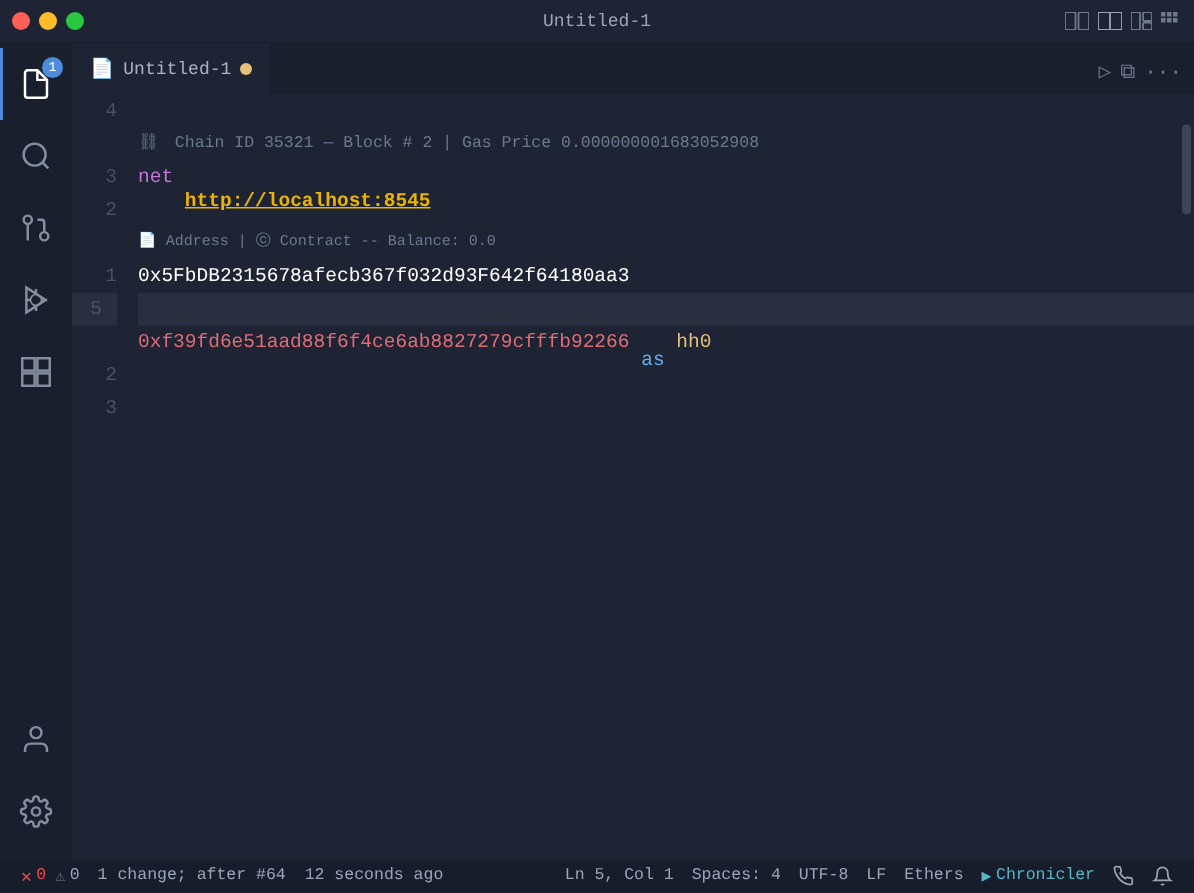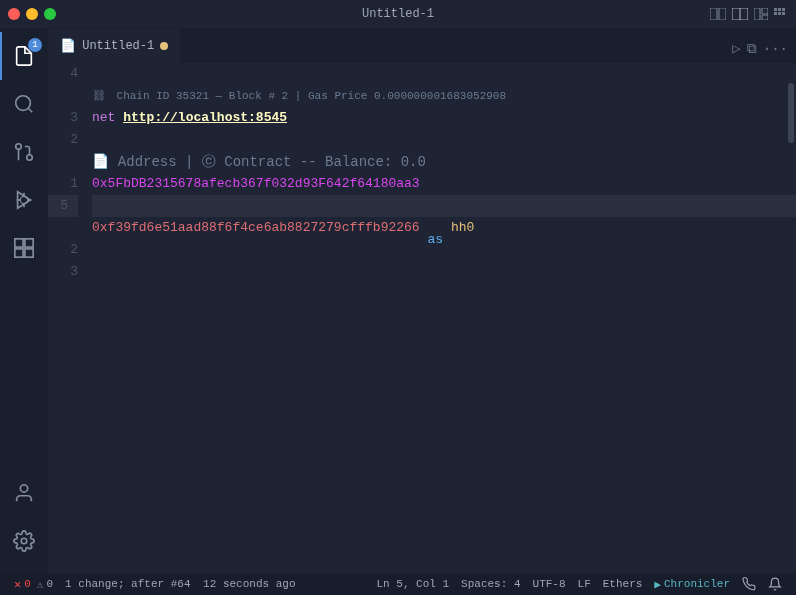--- a/index.html
+++ b/index.html
@@ -214,22 +214,22 @@
       display: flex;
       align-items: center;
       color: #6b7a90;
       font-size: 11px;
       white-space: pre;
       gap: 4px;
     }
 
     
     .tok-keyword { color: #c678dd; }
-    .tok-url { color: #fef9c3; text-decoration: underline; font-weight: bold; }
-    .tok-address { color: #d946ef; }
+    .tok-url { color: #eab308; text-decoration: underline; font-weight: bold; margin-top: 16px; }
+    .tok-address { color: #ffffff; }
     .tok-address2 { color: #e06c75; }
     .tok-keyword2 { color: #61afef; margin-top: 12px; }
     .tok-var { color: #e5c07b; }
 
     
     .status-bar {
       height: 22px;
       background: #181d2c;
       display: flex;
       align-items: center;
@@ -407,21 +407,21 @@
 
         <div class="code-line">
           <span class="tok-keyword">net</span>
           <span>&nbsp;</span>
           <span class="tok-url">http://localhost:8545</span>
         </div>
 
         <div class="code-line">&nbsp;</div>
 
         <div class="deco-line">
-          <span style="color:#6b7a90; font-size:14px">📄 Address | ⓒ Contract -- Balance: 0.0</span>
+          <span style="color:#6b7a90; font-size:10px">📄 Address | ⓒ Contract -- Balance: 0.0</span>
         </div>
 
         <div class="code-line">
           <span class="tok-address">0x5FbDB2315678afecb367f032d93F642f64180aa3</span>
         </div>
 
         <div class="code-line highlighted">&nbsp;</div>
 
 
         <div class="code-line">

